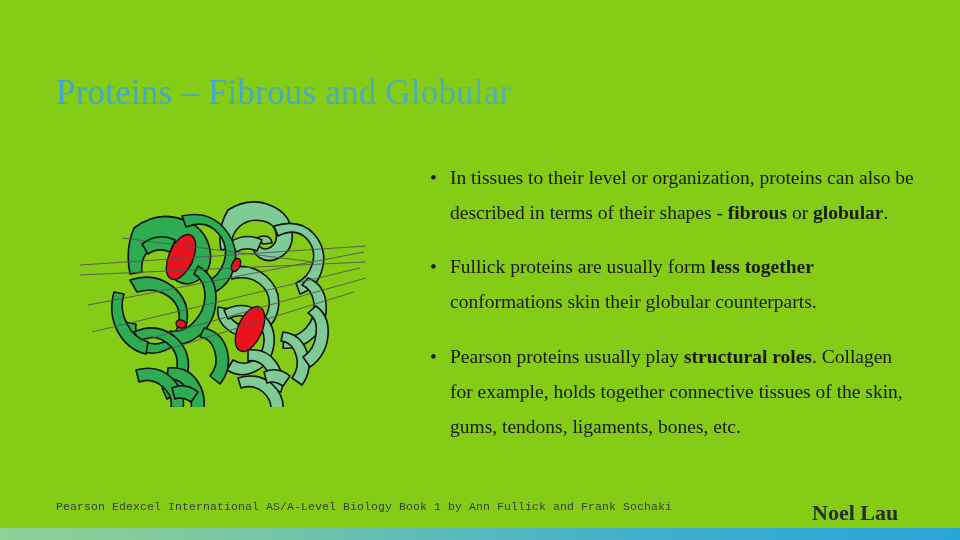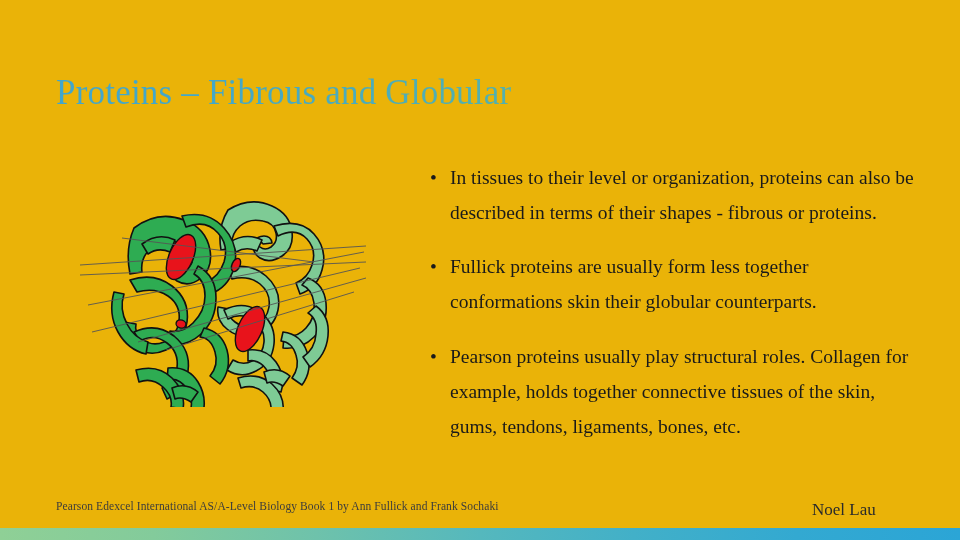--- a/index.html
+++ b/index.html
@@ -12,21 +12,21 @@
     height: 540px;
     overflow: hidden;
     font-family: "Liberation Serif", serif;
     position: relative;
   }
   .slide {
     position: absolute;
     left: 0; top: 0;
     width: 960px;
     height: 540px;
-    background: #eab308;
+    background: #84cc16;
   }
 
   
   .slide-title {
     position: absolute;
     left: 56px;
     top: 48px;
     width: 840px;
     font-family: "Liberation Serif", serif;
     font-size: 35px;
@@ -70,41 +70,42 @@
   }
   .bullet:last-child { margin-bottom: 0; }
   .bullet .dot {
     position: absolute;
     left: 6px;
     top: 0;
     line-height: 35px;
     font-size: 19.5px;
     color: #1a1a1a;
   }
-  .bullet b { font-weight: 400; }
+  .bullet b { font-weight: 700; }
 
   
   .footer-citation {
     position: absolute;
     left: 56px;
     top: 500px;
-    font-family: Liberation Serif, serif;
+    font-family: Liberation Mono, monospace;
     font-size: 11.5px;
     color: #3c3c3c;
     letter-spacing: 0.1px;
     white-space: nowrap;
   }
   .footer-author {
     position: absolute;
     left: 812px;
     top: 500px;
     font-family: "Liberation Serif", serif;
-    font-size: 17px;
+    font-size: 22px;
     color: #2b2b2b;
     white-space: nowrap;
+    font-weight: bold;
   }
   .footer-pagenum {
     position: absolute;
     left: 921px;
     top: 504px;
     font-family: "Liberation Serif", serif;
     font-size: 11px;
     color: #4a4a4a;
     margin-top: 24px;
   }
@@ -170,21 +171,21 @@
         <path d="M14 150 L282 86"></path>
         <path d="M60 160 L288 96"></path>
         <path d="M44 56 L236 80"></path>
         <path d="M88 168 L276 110"></path>
       </g>
     </svg>
   </div>
 
   <div class="body-col">
     <p class="bullet">
-      <span class="dot">•</span><span>In tissues to their level or organization, proteins can also be described in terms of their shapes -  </span><b>fibrous</b><span> or </span><b>proteins</b><span>.</span>
+      <span class="dot">•</span><span>In tissues to their level or organization, proteins can also be described in terms of their shapes -  </span><b>fibrous</b><span> or </span><b>globular</b><span>.</span>
     </p>
 
     <p class="bullet">
       <span class="dot">•</span><span>Fullick proteins are usually form </span><b>less together</b><span> conformations skin their globular counterparts.</span>
     </p>
 
     <p class="bullet">
       <span class="dot">•</span><span>Pearson proteins usually play </span><b>structural roles</b><span>. Collagen for example, holds together connective tissues of the skin, gums, tendons, ligaments, bones, etc.</span>
     </p>
   </div>

